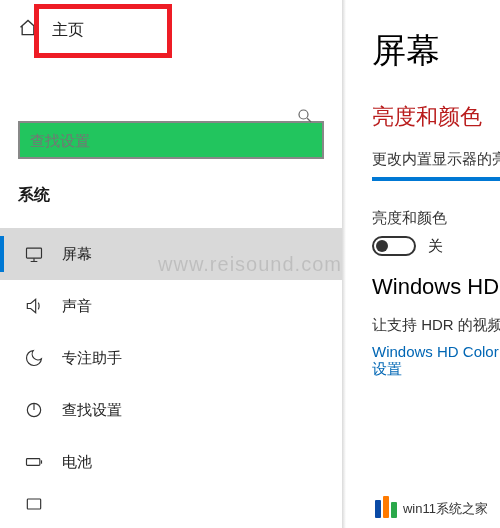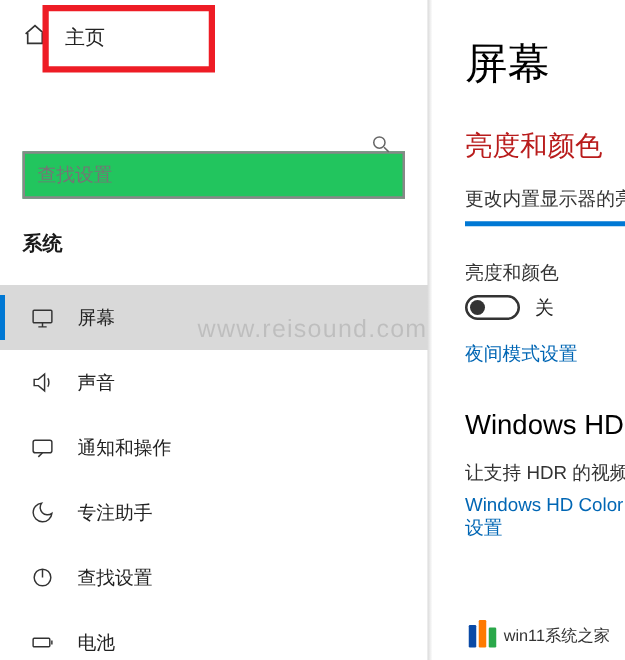--- a/index.html
+++ b/index.html
@@ -98,29 +98,20 @@
           <svg viewBox="0 0 24 24">
               <path d="M4 9v6h4l6 5V4L8 9H4z"></path>
               <path d="M17 8c1.5 1.5 1.5 6.5 0 8"></path>
             </svg>
         </span>
         <span>声音</span>
       </div>
       <div class="nav-item">
         <span class="nav-icon">
           <svg viewBox="0 0 24 24">
-              <rect x="3" y="5" width="18" height="12" rx="2"></rect>
-              <path d="M8 21l4-4"></path>
-            </svg>
-        </span>
-        <span>通知和操作</span>
-      </div>
-      <div class="nav-item">
-        <span class="nav-icon">
-          <svg viewBox="0 0 24 24">
               <path d="M21 12.8A9 9 0 1111.2 3a7 7 0 009.8 9.8z"></path>
             </svg>
         </span>
         <span>专注助手</span>
       </div>
       <div class="nav-item">
         <span class="nav-icon">
           <svg viewBox="0 0 24 24">
               <circle cx="12" cy="12" r="8"></circle>
               <path d="M12 4v8"></path>
@@ -156,21 +147,20 @@
     <div class="c-text">更改内置显示器的亮度</div>
     <div class="slider-stub"></div>
 
     <div class="c-text">亮度和颜色</div>
     <div class="toggle-row">
       <div class="toggle">
         <div class="toggle-knob"></div>
       </div>
       <span class="toggle-label">关</span>
     </div>
-    <span class="link">夜间模式设置</span>
 
     <div class="hd-title">Windows HD Color</div>
     <div class="c-text">让支持 HDR 的视频、游戏和应用画面更明亮、更生动。</div>
     <span class="link" style="margin-bottom:0;">Windows HD Color 设置</span>
   </div>
 
 </div>
 
 <div class="watermark">www.reisound.com</div>
 

